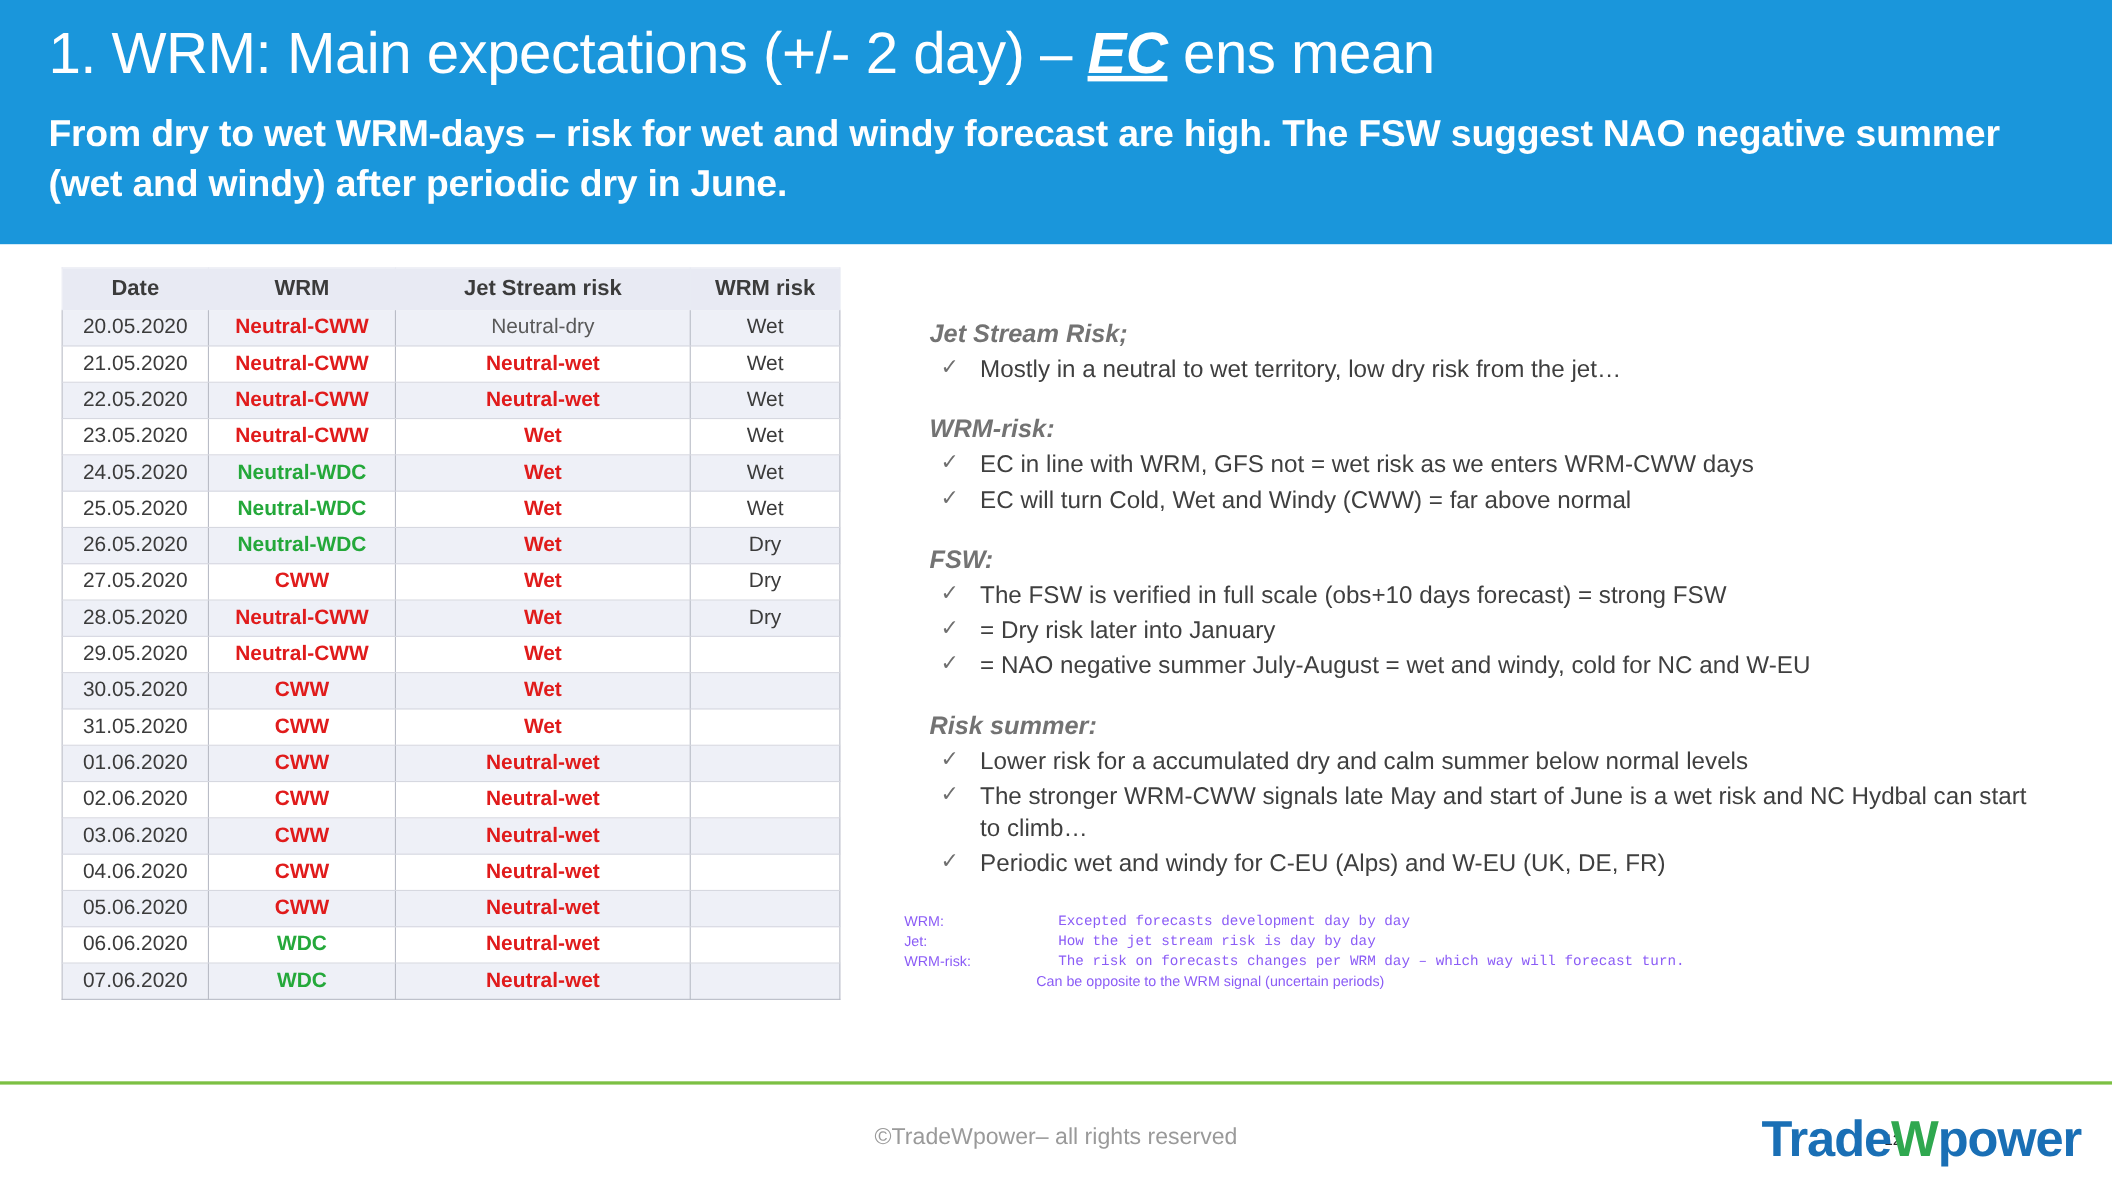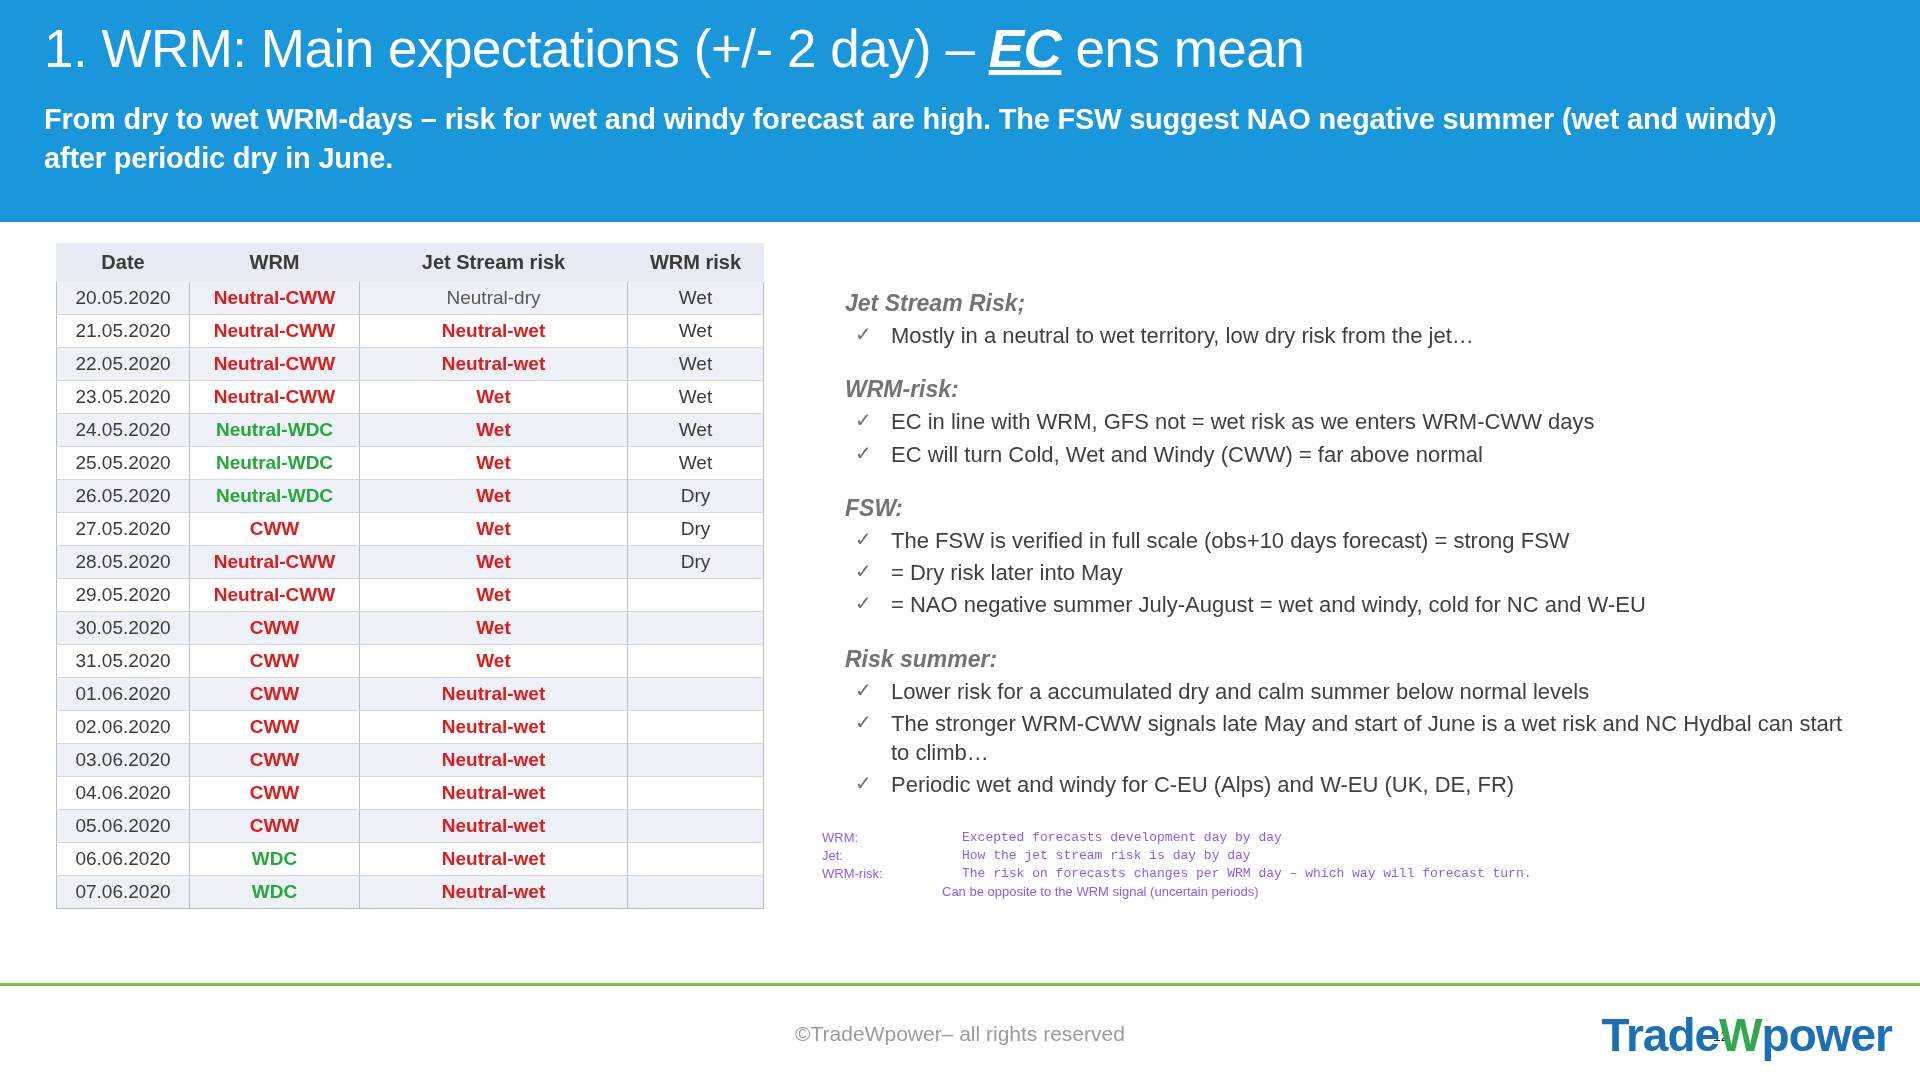--- a/index.html
+++ b/index.html
@@ -34,21 +34,21 @@
   }
   .header .title .em {
     font-style: italic;
     font-weight: 700;
     text-decoration: underline;
   }
   .header .subtitle {
     position: absolute;
     left: 44px; top: 100px;
     width: 1800px;
-    font-size: 29px;
+    font-size: 34px;
     font-weight: 700;
     line-height: 1.33;
     letter-spacing: -0.2px;
   }
 
   
   .table-wrap {
     position: absolute;
     left: 56px; top: 243px;
   }
@@ -312,21 +312,21 @@
         <li><span class="tick">✓</span><span>Mostly in a neutral to wet territory, low dry risk from the jet…</span></li>
       </ul>
       <div class="grp-head sp">WRM-risk:</div>
       <ul>
         <li><span class="tick">✓</span><span>EC in line with WRM, GFS not = wet risk as we enters WRM-CWW days</span></li>
         <li><span class="tick">✓</span><span>EC will turn Cold, Wet and Windy (CWW) = far above normal</span></li>
       </ul>
       <div class="grp-head sp">FSW:</div>
       <ul>
         <li><span class="tick">✓</span><span>The FSW is verified in full scale (obs+10 days forecast) = strong FSW</span></li>
-        <li><span class="tick">✓</span><span>= Dry risk later into May</span></li>
+        <li><span class="tick">✓</span><span>= Dry risk later into January</span></li>
         <li><span class="tick">✓</span><span>= NAO negative summer July-August = wet and windy, cold for NC and W-EU</span></li>
       </ul>
       <div class="grp-head sp">Risk summer:</div>
       <ul>
         <li><span class="tick">✓</span><span>Lower risk for a accumulated dry and calm summer below normal levels</span></li>
         <li><span class="tick">✓</span><span>The stronger WRM-CWW signals late May and start of June is a wet risk and NC Hydbal can start to climb…</span></li>
         <li><span class="tick">✓</span><span>Periodic wet and windy for C-EU (Alps) and W-EU (UK, DE, FR)</span></li>
       </ul>
     </div>
 

